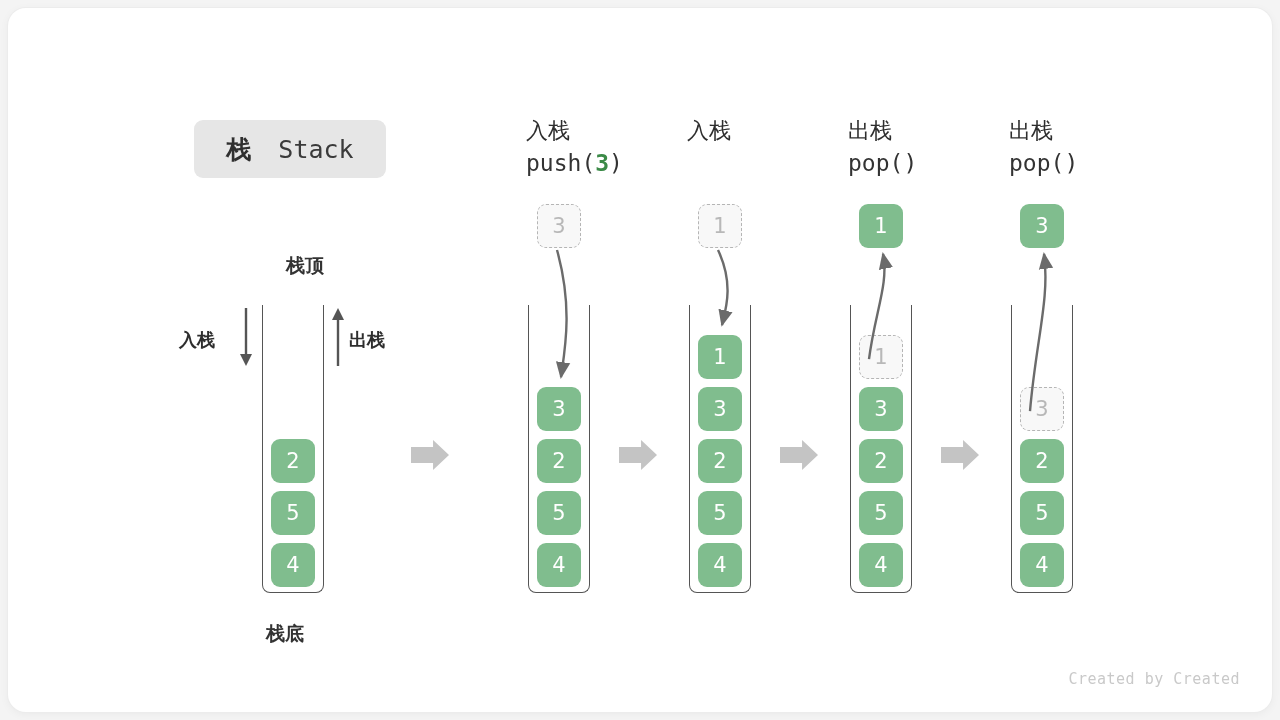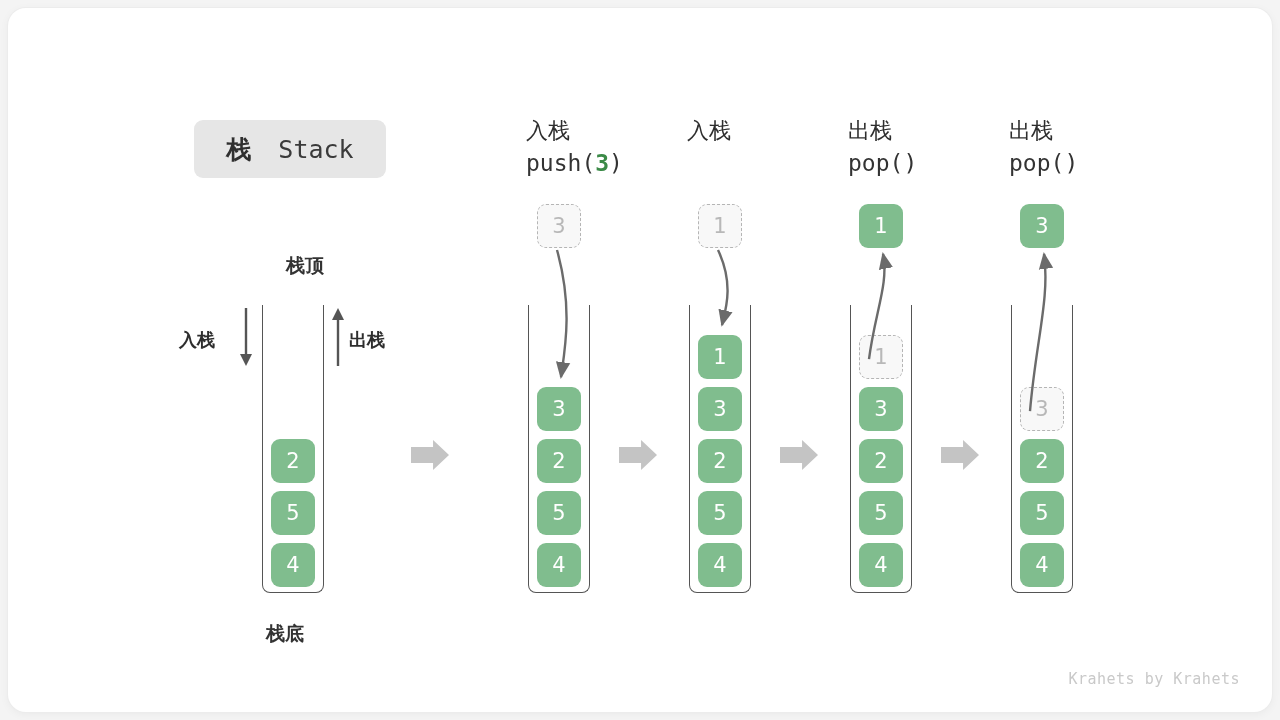--- a/index.html
+++ b/index.html
@@ -244,15 +244,15 @@
     <path stroke="#6b6b6b" stroke-width="2.4" fill="none" marker-end="url(#ah)" d="M549,242 C565,299.15 557,341.06 553,369"></path>
         <path stroke="#6b6b6b" stroke-width="2.4" fill="none" marker-end="url(#ah)" d="M710,242 C726,275.75 718,300.5 714,317"></path>
         <path stroke="#6b6b6b" stroke-width="2.4" fill="none" marker-end="url(#ah)" d="M861,351.2 C867,303.86 881,275.456 875,246"></path>
         <path stroke="#6b6b6b" stroke-width="2.4" fill="none" marker-end="url(#ah)" d="M1022,403.2 C1028,332.46 1042,290.016 1036,246"></path>
         <path d="M403,439 L425.04,439 L425.04,432 L441,447 L425.04,462 L425.04,455 L403,455 Z" fill="#c4c4c4"></path>
         <path d="M611,439 L633.04,439 L633.04,432 L649,447 L633.04,462 L633.04,455 L611,455 Z" fill="#c4c4c4"></path>
         <path d="M772,439 L794.04,439 L794.04,432 L810,447 L794.04,462 L794.04,455 L772,455 Z" fill="#c4c4c4"></path>
         <path d="M933,439 L955.04,439 L955.04,432 L971,447 L955.04,462 L955.04,455 L933,455 Z" fill="#c4c4c4"></path>
       </svg>
 
-    <div class="credit">Krahets by Krahets</div>
+    <div class="credit">Created by Created</div>
   </div>
 </div>
 
 </body></html>

